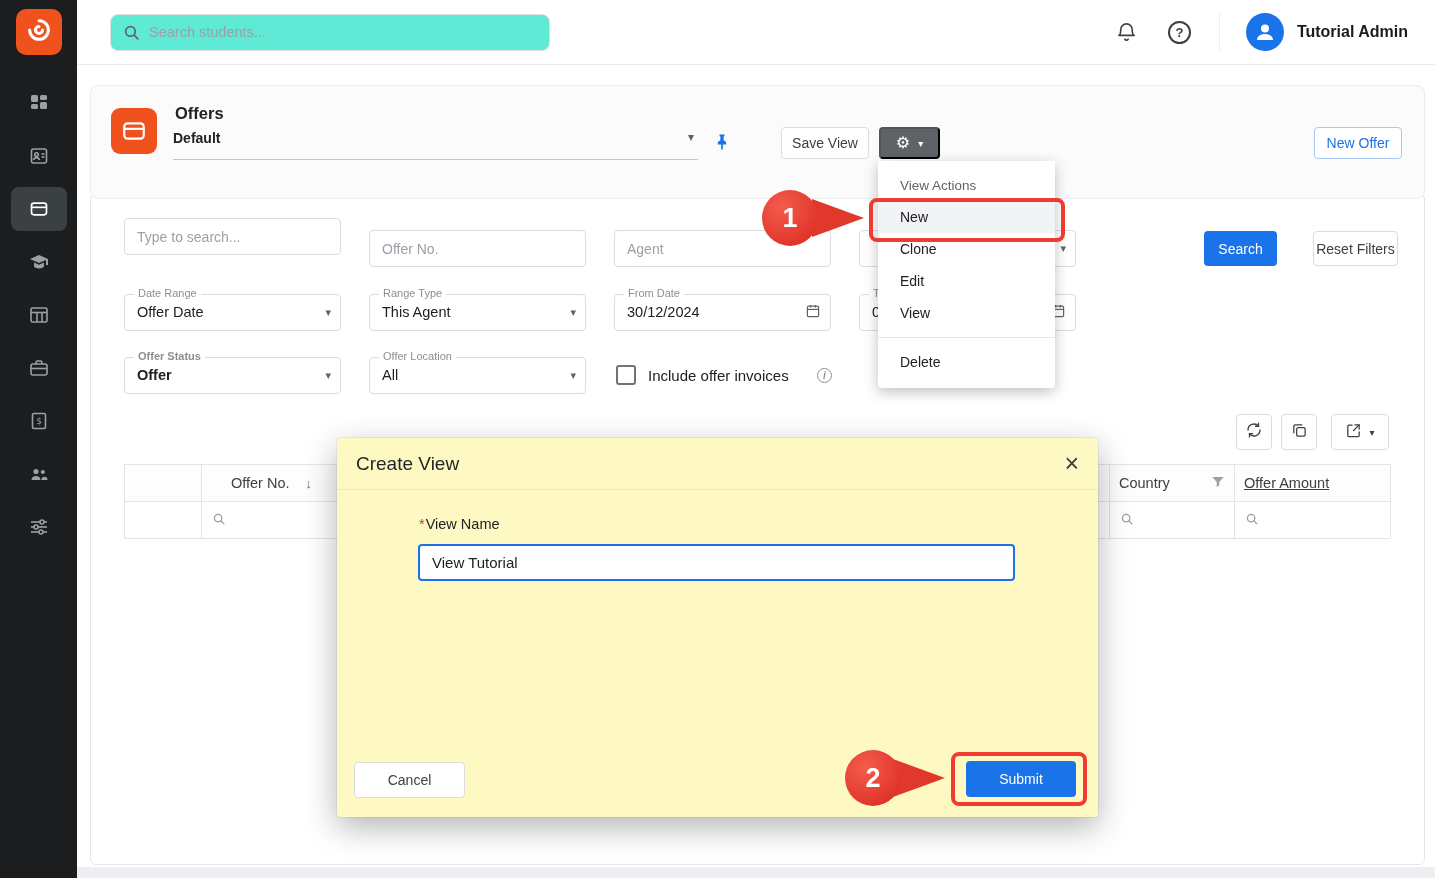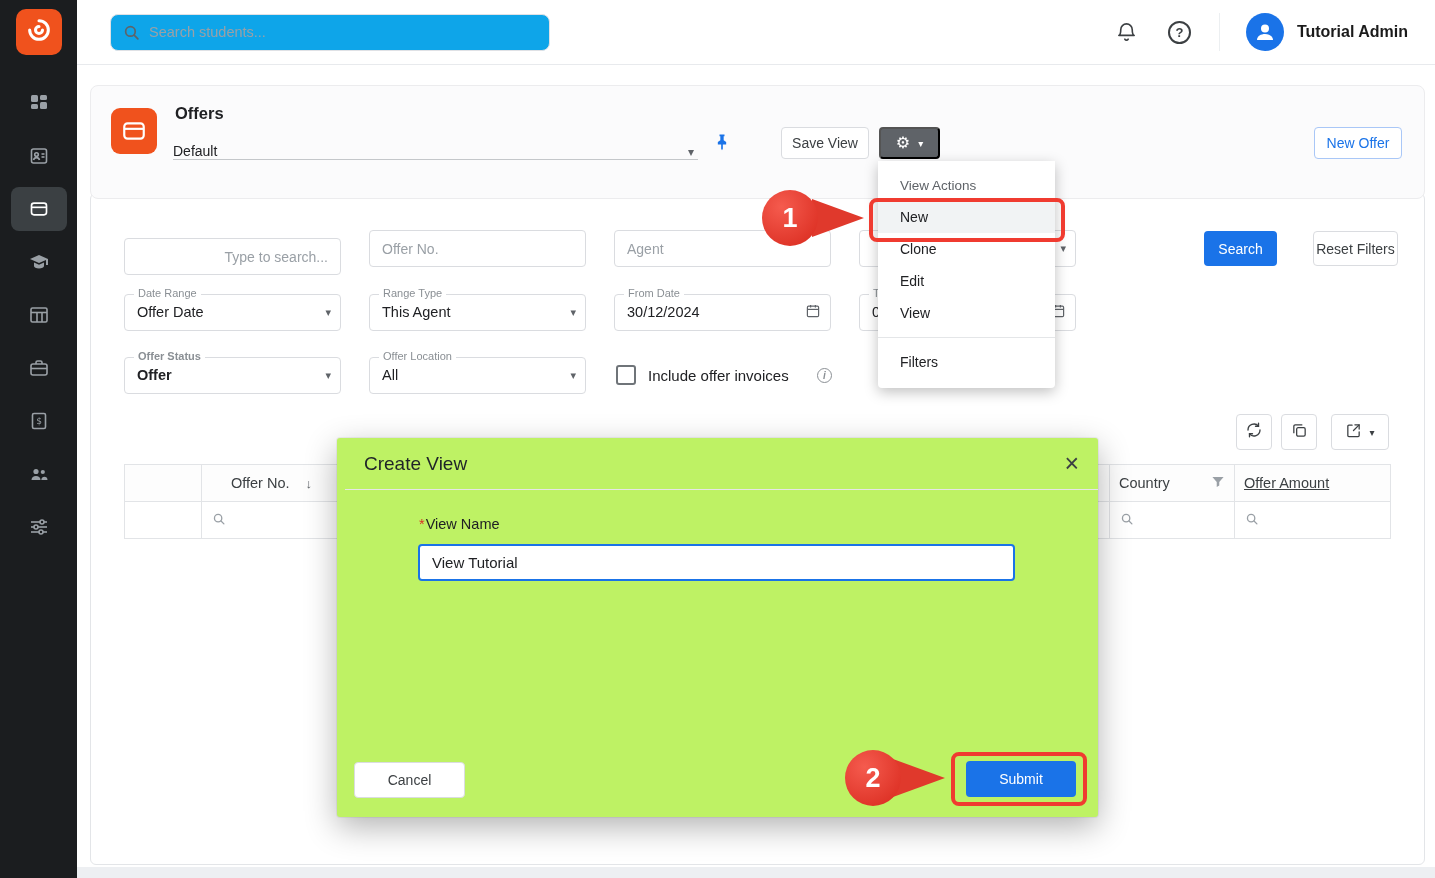--- a/index.html
+++ b/index.html
@@ -10,36 +10,36 @@
   
   .sidebar { position:absolute; left:0; top:0; width:77px; height:878px; background:#1b1d1f; z-index:10; }
   .logo-box { width:46px; height:46px; margin:9px auto 0; background:#f0521d; border-radius:10px; display:flex; align-items:center; justify-content:center; }
   .side-nav { margin-top:26px; display:flex; flex-direction:column; align-items:center; }
   .nav-item { width:56px; height:44px; margin-bottom:9px; display:flex; align-items:center; justify-content:center; border-radius:8px; cursor:pointer; }
   .nav-item.active { background:#3b4043; }
   .nav-item svg { display:block; }
 
   
   .topbar { position:absolute; left:77px; top:0; right:0; height:65px; background:#fff; border-bottom:1px solid #e8eaed; display:flex; align-items:center; z-index:9; }
-  .search-box { margin-left:33px; width:440px; height:37px; border:1px solid #dfe1e5; border-radius:8px; background:#0ea5e9; display:flex; align-items:center; padding:0 12px; gap:9px; }
+  .search-box { margin-left:33px; width:440px; height:37px; border:1px solid #dfe1e5; border-radius:8px; background:#5eead4; display:flex; align-items:center; padding:0 12px; gap:9px; }
   .search-box input { border:none; outline:none; flex:1; font-size:14.5px; color:#202124; font-family:inherit; background:transparent; }
   .search-box input::placeholder { color:#9aa0a6; }
   .topbar-right { margin-left:auto; display:flex; align-items:center; padding-right:27px; }
   .icon-plain { display:flex; align-items:center; justify-content:center; cursor:pointer; }
   .bell-wrap { margin-right:30px; }
   .help-circle { width:23px; height:23px; border:2px solid #3c4043; border-radius:50%; font-size:13px; font-weight:bold; color:#3c4043; display:flex; align-items:center; justify-content:center; margin-right:28px; }
   .user-chip { display:flex; align-items:center; gap:13px; padding-left:26px; border-left:1px solid #eceff1; cursor:pointer; }
   .avatar { width:38px; height:38px; border-radius:50%; background:#1a73e8; display:flex; align-items:center; justify-content:center; }
   .user-name { font-size:16px; font-weight:600; color:#1b1b1b; }
 
   
   .header-card { position:absolute; left:90px; top:85px; width:1335px; height:114px; background:#fbfbfc; border:1px solid #ececee; border-radius:8px; z-index:8; }
   .offers-badge { position:absolute; left:20px; top:22px; width:46px; height:46px; background:#f0521d; border-radius:9px; display:flex; align-items:center; justify-content:center; }
   .page-title { position:absolute; left:84px; top:18px; font-size:16.5px; font-weight:700; color:#202124; }
-  .view-select { position:absolute; left:82px; top:44px; width:525px; height:30px; border-bottom:1px solid #c4c7ca; display:flex; align-items:flex-end; cursor:pointer; }
+  .view-select { position:absolute; left:82px; top:44px; width:525px; height:30px; border-bottom:1px solid #c4c7ca; display:flex; align-items:flex-start; cursor:pointer;font-weight:bold; }
   .view-select .val { font-size:14px; color:#202124; }
   .view-select .caret { margin-left:auto; color:#5f6368; font-size:12px; padding-right:4px; }
   .pin-btn { position:absolute; left:621px; top:46px; cursor:pointer; }
   .btn { display:flex; align-items:center; justify-content:center; border-radius:4px; font-size:14px; cursor:pointer; font-family:inherit; }
   .btn-outline { background:#fff; border:1px solid #dadce0; color:#3c4043; }
   .save-view-btn { position:absolute; left:690px; top:41px; width:88px; height:32px; }
   .gear-btn { position:absolute; left:788px; top:41px; width:61px; height:32px; background:#5f6368; color:#fff; gap:8px; }
   .gear-btn .gear { font-size:16px; line-height:1; }
   .gear-btn .caret { font-size:10px; }
   .new-offer-btn { position:absolute; right:22px; top:41px; width:88px; height:32px; background:#fff; border:1px solid #a9c7f7; color:#1a73e8; }
@@ -78,21 +78,21 @@
   .fcell { background:#fff; padding-left:10px; }
 
   
   .menu { position:absolute; left:878px; top:161px; width:177px; background:#fff; border-radius:0 0 4px 4px; box-shadow:0 4px 14px rgba(0,0,0,.25); padding:10px 0 10px; z-index:40; }
   .menu-header { padding:0 22px; line-height:30px; font-size:13.5px; color:#5f6368; }
   .menu-item { padding:0 22px; line-height:32px; font-size:14px; color:#202124; cursor:pointer; }
   .menu-item.highlight { background:#f1f3f4; }
   .menu-divider { height:1px; background:#e4e6e8; margin:8px 0; }
 
   
-  .modal { position:absolute; left:337px; top:438px; width:761px; height:379px; background:#bef264; border-radius:3px; box-shadow:0 10px 32px rgba(0,0,0,.30), 0 0 0 1px rgba(0,0,0,.05); z-index:50;padding-left:8px; }
+  .modal { position:absolute; left:337px; top:438px; width:761px; height:379px; background:#fef9c3; border-radius:3px; box-shadow:0 10px 32px rgba(0,0,0,.30), 0 0 0 1px rgba(0,0,0,.05); z-index:50; }
   .modal-header { height:52px; display:flex; align-items:center; padding:0 19px; border-bottom:1px solid #e6e6e6; }
   .modal-title { font-size:19px; color:#1f2328; }
   .modal-close { margin-left:auto; font-size:25px; color:#3c4043; line-height:1; cursor:pointer; }
   .field-label { position:absolute; left:82px; top:78px; font-size:14.5px; color:#202124; }
   .req { color:#d93025; margin-right:1px; }
   .modal-input { position:absolute; left:81px; top:106px; width:597px; height:37px; border:2px solid #1a73e8; border-radius:4px; padding:0 12px; font-size:15px; color:#202124; font-family:inherit; outline:none; }
   .cancel-btn { position:absolute; left:17px; bottom:19px; width:111px; height:36px; }
   .submit-btn { position:absolute; right:22px; bottom:20px; width:110px; height:36px; background:#1a73e8; color:#fff; border:none; }
 
   
@@ -262,21 +262,21 @@
     <button class="btn btn-outline save-view-btn">Save View</button>
     <button class="btn gear-btn">
       <span class="gear">⚙</span>
       <span class="caret">▾</span>
     </button>
     <button class="btn new-offer-btn">New Offer</button>
   </section>
 
   <section class="main-card">
 
-    <input class="f-input" style="left: 33px; top: 44px; text-align: right;" placeholder="Type to search...">
+    <input class="f-input" style="left: 33px; top: 24px;" placeholder="Type to search...">
     <input class="f-input" style="left: 278px; top: 36px;" placeholder="Offer No.">
     <input class="f-input" style="left: 523px; top: 36px;" placeholder="Agent">
     <div class="f-select" style="left:768px; top:36px;">
       <span class="f-right">
           <span class="caret">▾</span>
         </span>
     </div>
     <button class="btn search-btn">Search</button>
     <button class="btn btn-outline reset-btn">Reset Filters</button>
 
@@ -403,21 +403,21 @@
     </div>
   </section>
 
   <div class="menu">
     <div class="menu-header">View Actions</div>
     <div class="menu-item highlight">New</div>
     <div class="menu-item">Clone</div>
     <div class="menu-item">Edit</div>
     <div class="menu-item">View</div>
     <div class="menu-divider"></div>
-    <div class="menu-item">Filters</div>
+    <div class="menu-item">Delete</div>
   </div>
 
   <div class="modal">
     <div class="modal-header">
       <span class="modal-title">Create View</span>
       <span class="modal-close">×</span>
     </div>
     <div class="field-label">
       <span class="req">*</span><span>View Name</span>
     </div>

